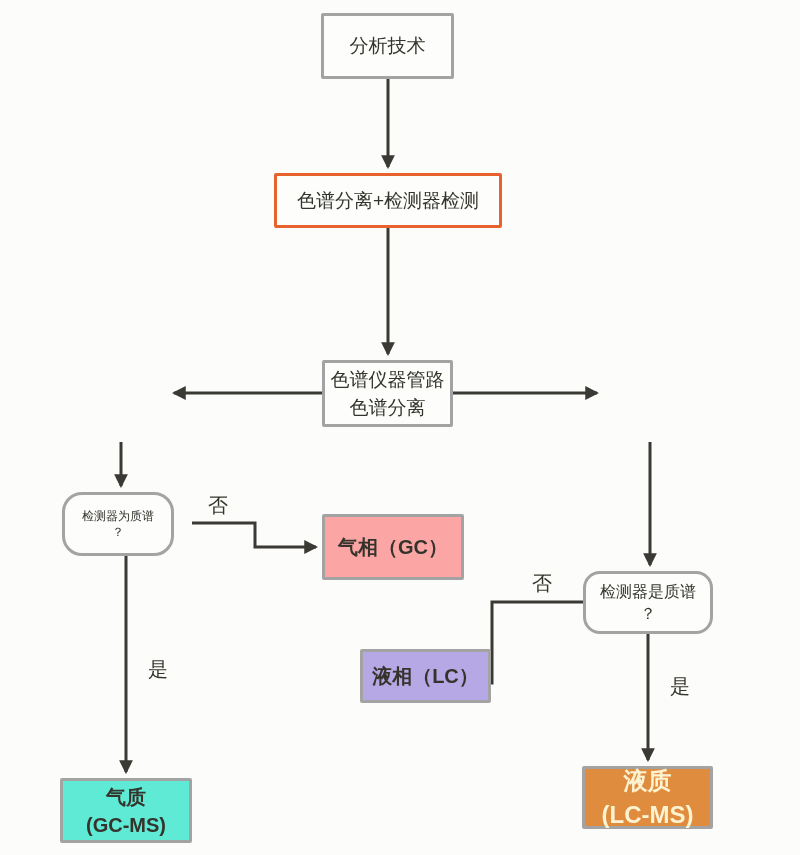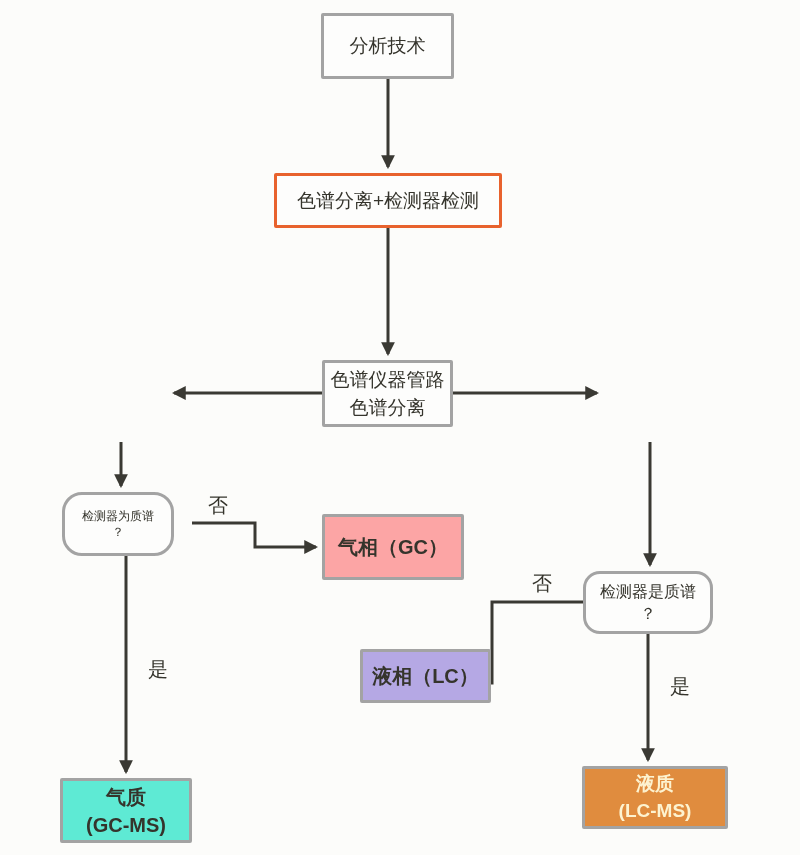--- a/index.html
+++ b/index.html
@@ -49,21 +49,21 @@
   #node-root        { left: 321px; top: 13px;  width: 133px; height: 66px; }
   #node-separation  { left: 274px; top: 173px; width: 228px; height: 55px; }
   #node-substance   { left: 322px; top: 360px; width: 131px; height: 67px; }
   #node-gas         { left: 74px;  top: 348px; width: 94px;  height: 94px; }
   #node-liquid      { left: 603px; top: 348px; width: 94px;  height: 94px; }
   #node-gasq        { left: 62px;  top: 492px; width: 112px; height: 64px; font-size: 12px; line-height: 1.35; border-radius: 20px; }
   #node-liquidq     { left: 583px; top: 571px; width: 130px; height: 63px; font-size: 16px; line-height: 1.35; }
   #node-gc          { left: 322px; top: 514px; width: 142px; height: 66px; }
   #node-lc          { left: 322px; top: 649px; width: 131px; height: 54px; margin-left: 38px; }
   #node-gcms        { left: 60px;  top: 778px; width: 132px; height: 65px; line-height: 1.4; }
-  #node-lcms        { left: 582px; top: 766px; width: 146px; height: 63px; line-height: 1.4; font-size: 19px; }
+  #node-lcms        { left: 582px; top: 766px; width: 131px; height: 63px; line-height: 1.4; font-size: 24px; }
   #label-gas-no     { left: 208px; top: 492px; }
   #label-gas-yes    { left: 148px; top: 656px; }
   #label-liquid-no  { left: 532px; top: 570px; }
   #label-liquid-yes { left: 670px; top: 673px; }
 </style>
 </head>
 <body>
 
 <div class="canvas">
 

